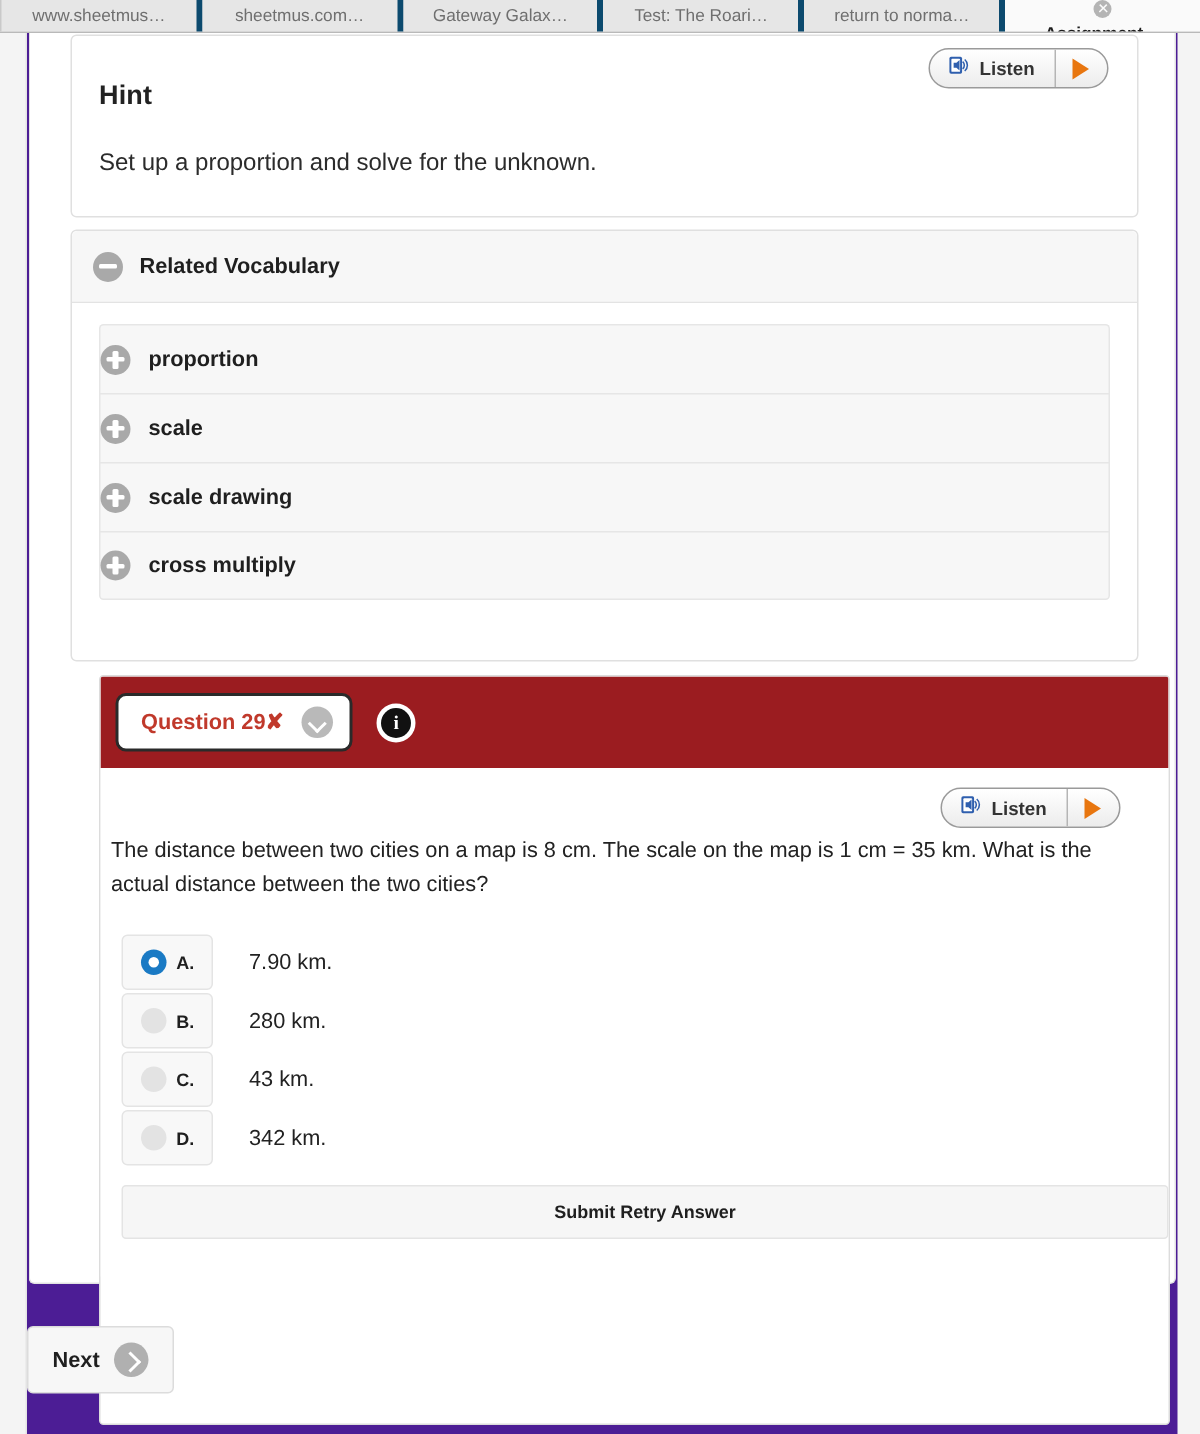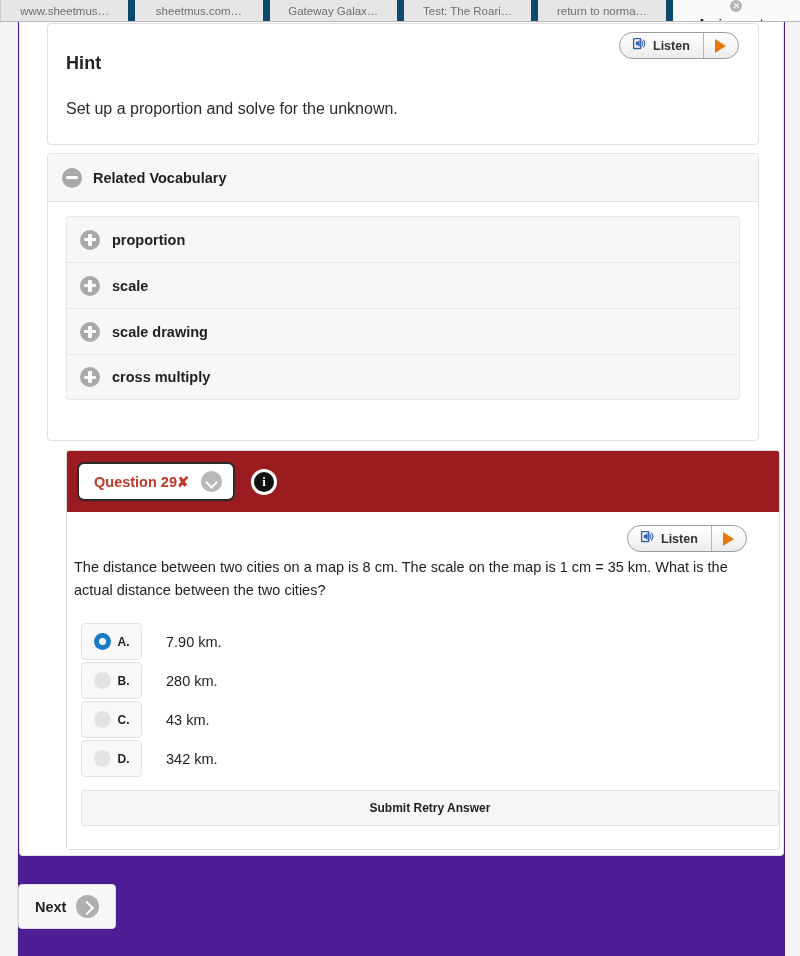--- a/index.html
+++ b/index.html
@@ -23,21 +23,21 @@
   .tab {
     flex: 1 1 0;
     min-width: 0;
     display: flex;
     align-items: center;
     justify-content: center;
     gap: 5px;
     font-size: 11.5px;
     color: #6f6f6f;
     background: #e6e6e6;
-    border-right: 7px solid #0c4a6e;
+    border-right: 4px solid #0c4a6e;
     padding: 0 6px;
     white-space: nowrap;
     overflow: hidden;
   }
   .tab:first-child { border-left: 1px solid #c9c9c9; }
   .tab.active {
     background: #fafafa;
     color: #1d1d1d;
     font-weight: bold;
     border-right: none;
@@ -212,39 +212,38 @@
     padding: 14px 18px 0 18px;
   }
   .vocab-item {
     height: 46px;
     background: #f7f7f7;
     border: 1px solid #e6e6e6;
     border-bottom: none;
     display: flex;
     align-items: center;
     gap: 12px;
-    padding-left: 13px;
   }
   .vocab-item:first-child { border-radius: 3px 3px 0 0; }
   .vocab-item:last-child {
     border-bottom: 1px solid #e6e6e6;
     border-radius: 0 0 3px 3px;
   }
   .vocab-label {
     font-size: 14.5px;
     font-weight: bold;
     color: #1f1f1f;
   }
 
   
   .q-card {
     position: absolute;
     top: 428px; left: 46px;
     width: 714px;
-    height: 400px;
+    height: 500px;
     border: 1px solid #dcdcdc;
     border-radius: 3px;
     background: #ffffff;
     overflow: hidden;
   }
   .q-header {
     height: 61px;
     background: #9b1c20;
     display: flex;
     align-items: center;

